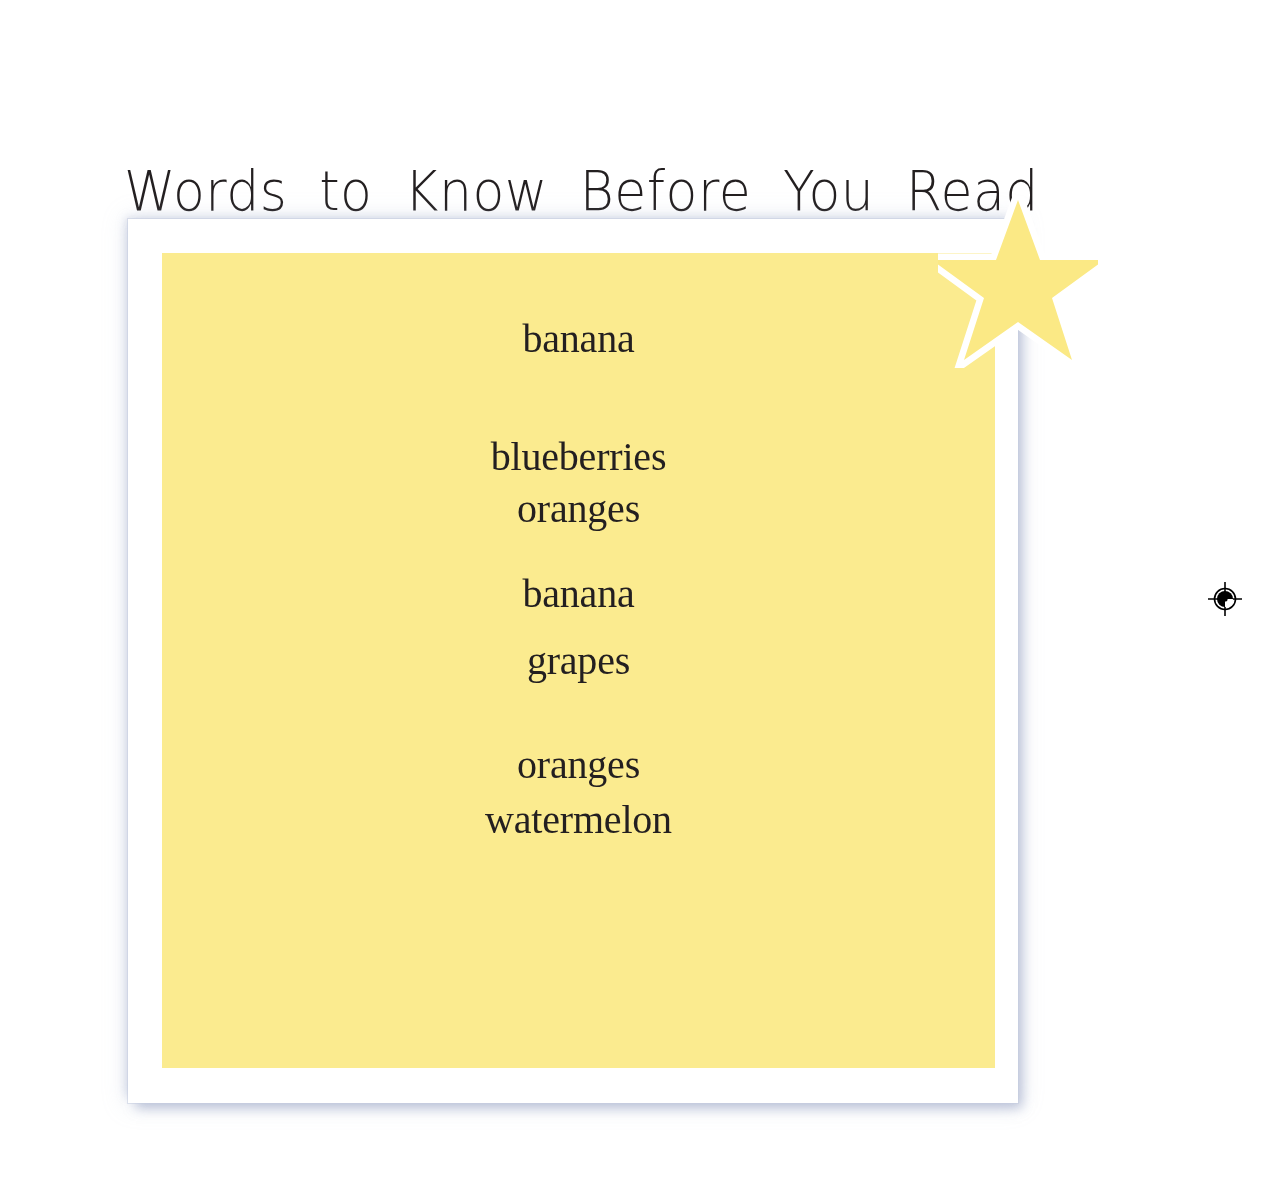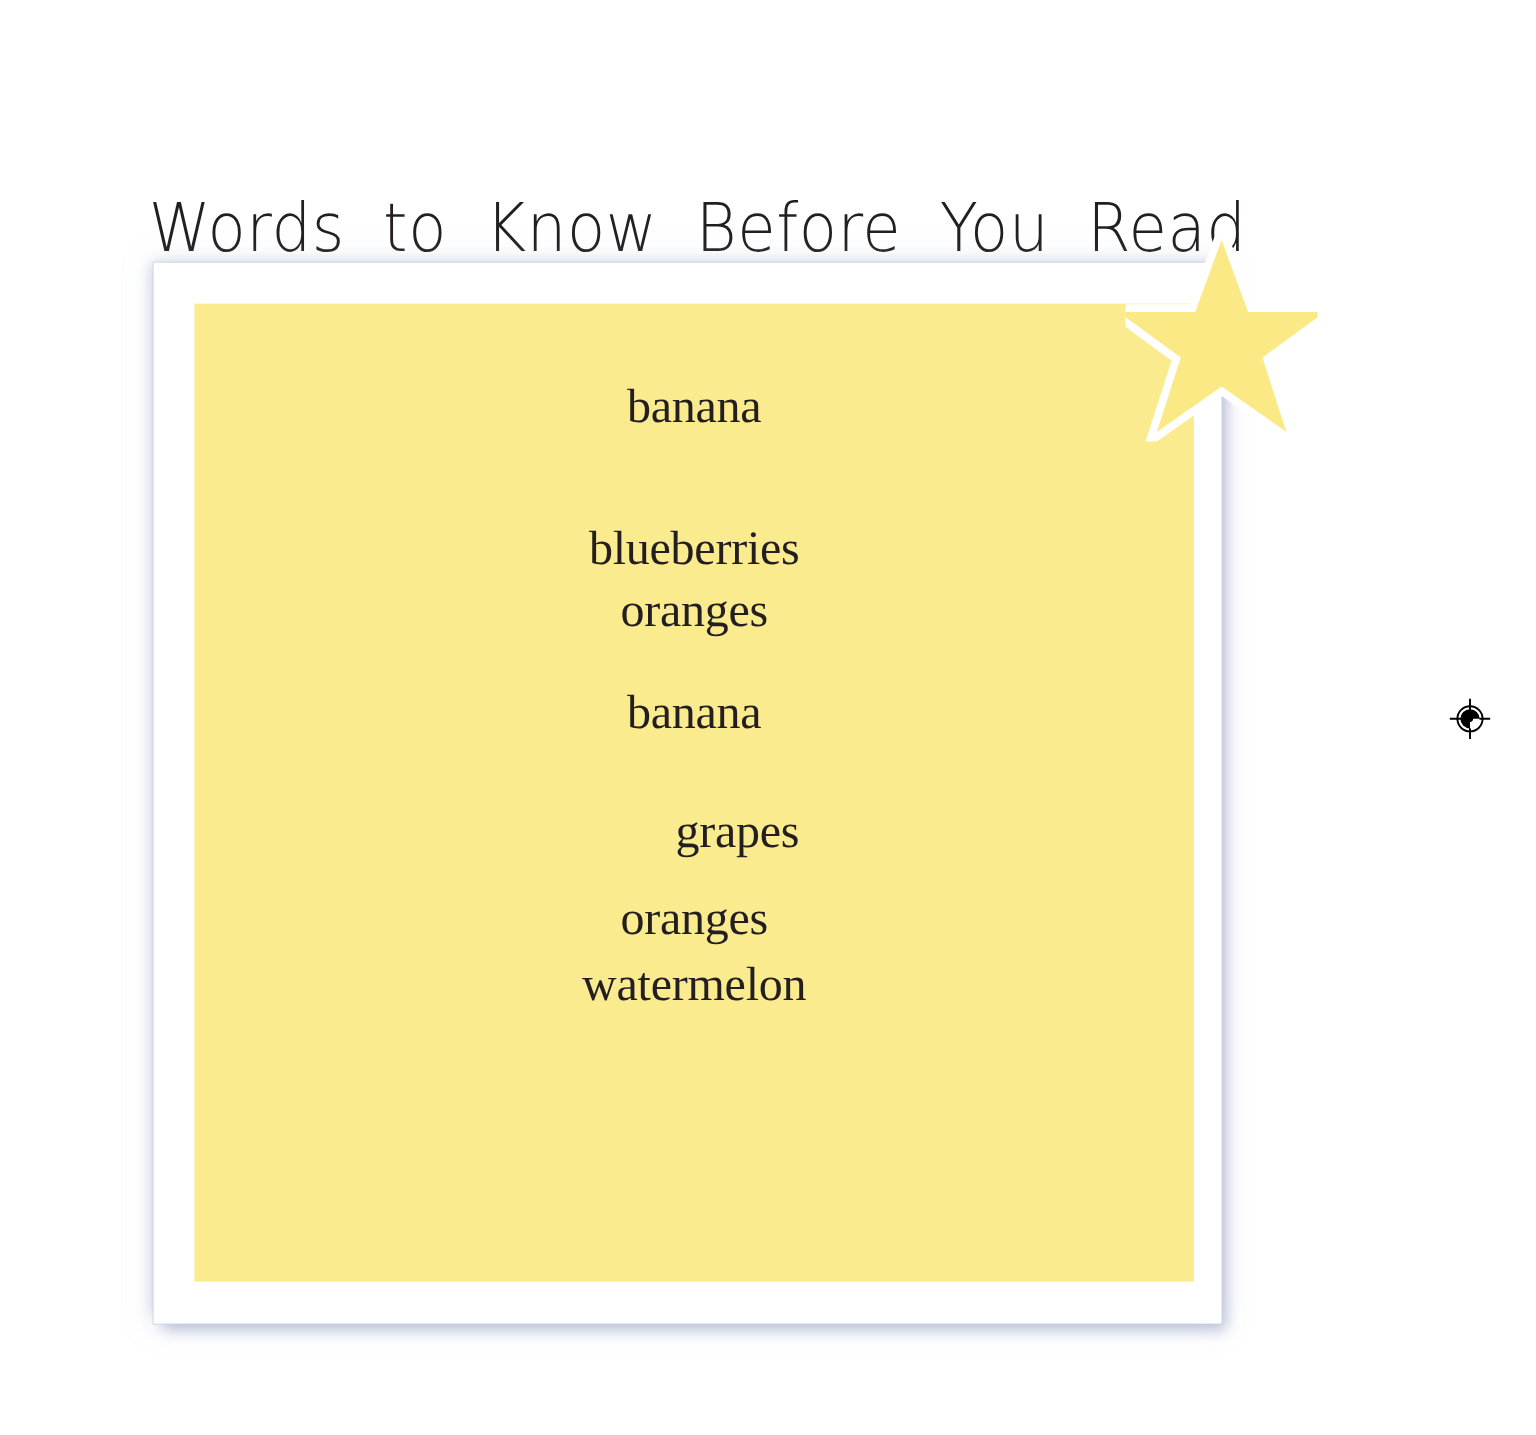--- a/index.html
+++ b/index.html
@@ -80,21 +80,21 @@
     font-size: 40px;
     line-height: 56px;
     letter-spacing: -0.2px;
     color: #231f20;
     white-space: nowrap;
   }
   .word-item:nth-child(1) { top: 58px; }
   .word-item:nth-child(2) { top: 144px; margin-top: 32px; }
   .word-item:nth-child(3) { top: 228px; }
   .word-item:nth-child(4) { top: 313px; }
-  .word-item:nth-child(5) { top: 412px; margin-left: 36px; }
+  .word-item:nth-child(5) { top: 380px; }
   .word-item:nth-child(6) { top: 484px; }
   .word-item:nth-child(7) { top: 539px; }
   .word-item:nth-child(8) { top: 657px; }
 
   
   #star-decoration {
     position: absolute;
     left: 938px;
     top: 196px;
     width: 160px;

